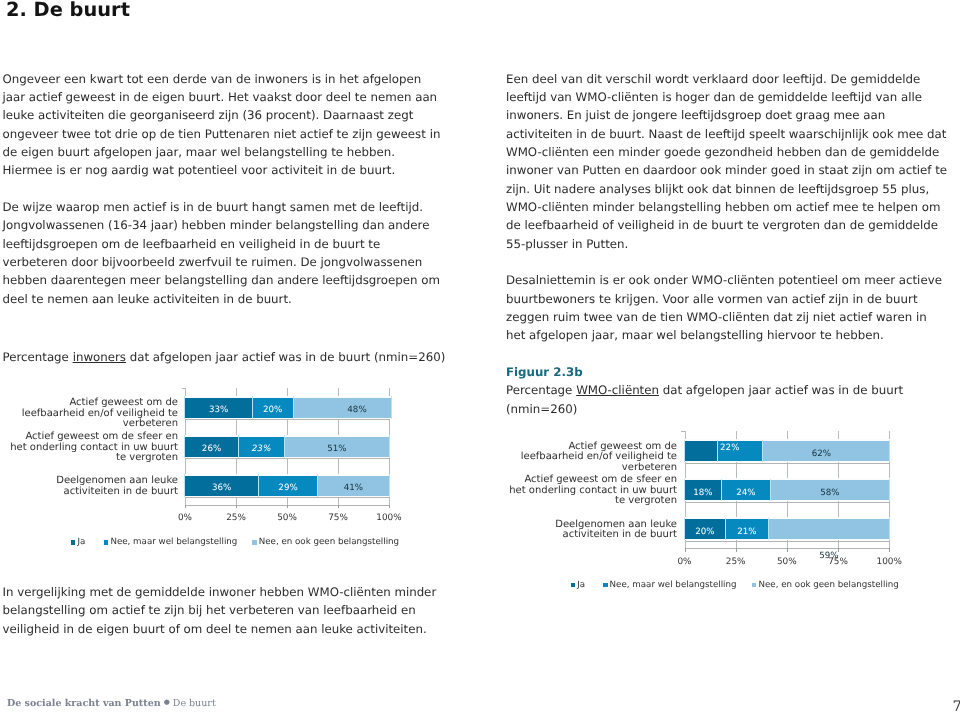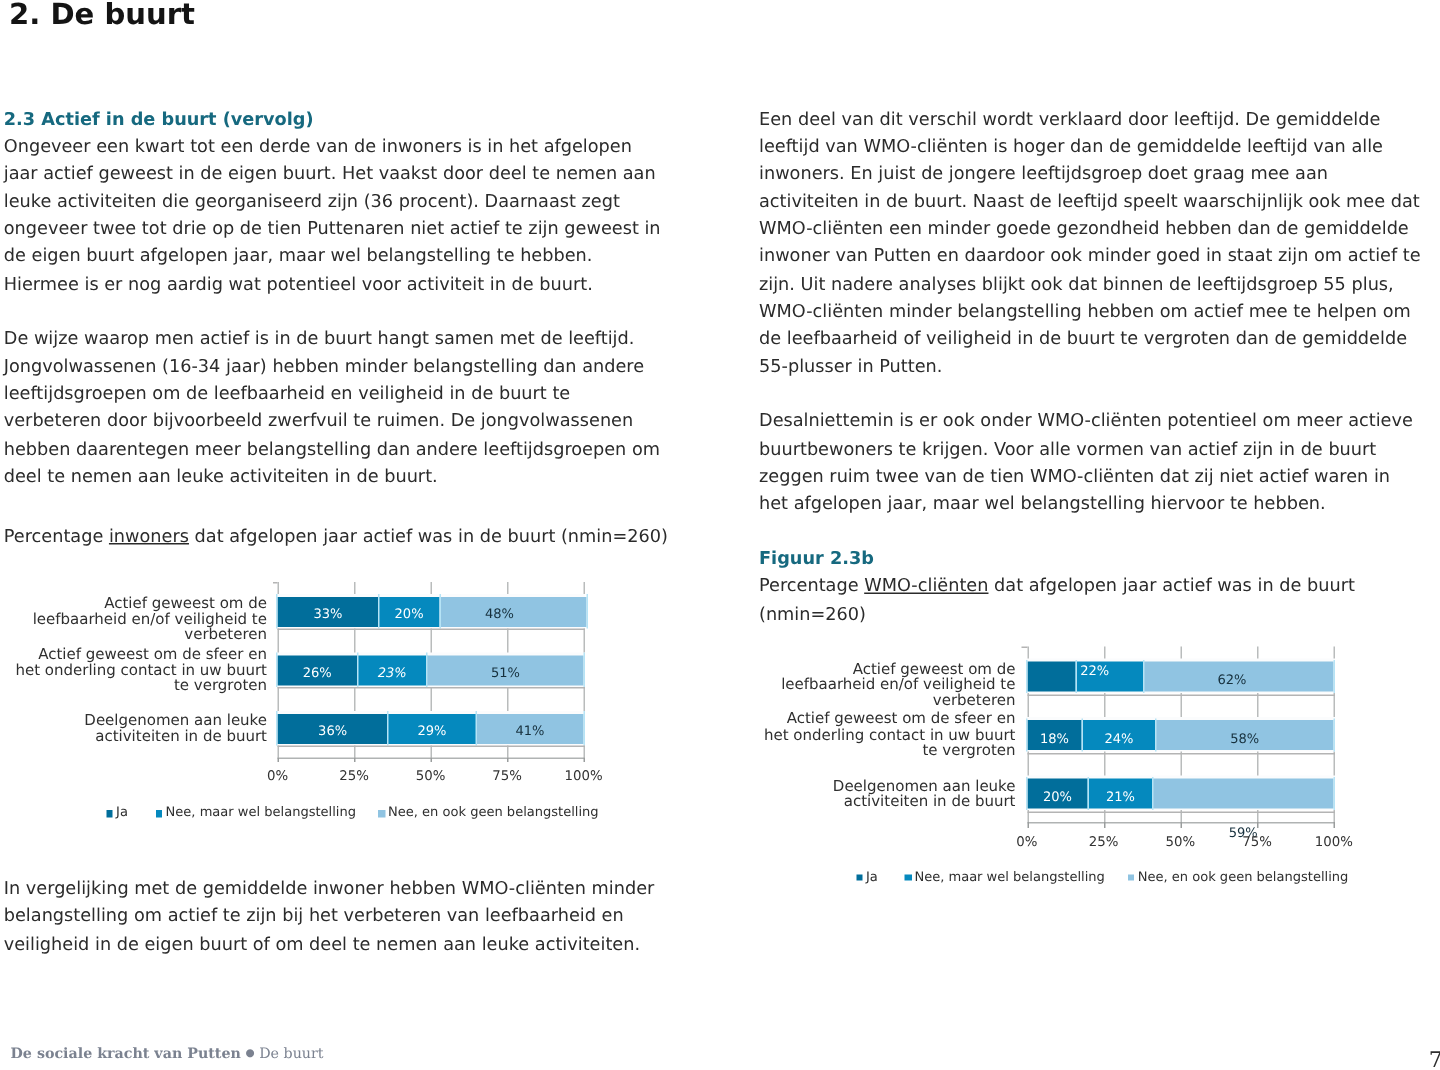--- a/index.html
+++ b/index.html
@@ -32,21 +32,20 @@
   .page-num{position:absolute;left:952.5px;top:700px;font-size:14.5px;color:#2d2d2d;font-family:"DejaVu Serif",serif;line-height:14px;}
 </style>
 </head>
 <body>
 
 <div class="page">
 
   <div class="page-title">2. De buurt</div>
 
   <div class="col col-left">
-    <div class="sub-head">2.3 Actief in de buurt (vervolg)</div>
     <div class="para">Ongeveer een kwart tot een derde van de inwoners is in het afgelopen jaar actief geweest in de eigen buurt. Het vaakst door deel te nemen aan leuke activiteiten die georganiseerd zijn (36 procent). Daarnaast zegt ongeveer twee tot drie op de tien Puttenaren niet actief te zijn geweest in de eigen buurt afgelopen jaar, maar wel belangstelling te hebben. Hiermee is er nog aardig wat potentieel voor activiteit in de buurt.</div>
     <div class="gap"></div>
     <div class="para">De wijze waarop men actief is in de buurt hangt samen met de leeftijd. Jongvolwassenen (16-34 jaar) hebben minder belangstelling dan andere leeftijdsgroepen om de leefbaarheid en veiligheid in de buurt te verbeteren door bijvoorbeeld zwerfvuil te ruimen. De jongvolwassenen hebben daarentegen meer belangstelling dan andere leeftijdsgroepen om deel te nemen aan leuke activiteiten in de buurt.</div>
   </div>
 
   <div class="col" style="left:2.5px;top:348px;width:470px;">
     <div class="para" style="width:470px;white-space:nowrap;"><span>Percentage </span><span class="u">inwoners</span><span> dat afgelopen jaar actief was in de buurt (nmin=260)</span></div>
   </div>
 
   <div class="col col-right">
@@ -76,21 +75,21 @@
       <div style="position: absolute; background: rgb(251, 252, 253); left: 184px; top: 396px; width: 206px; height: 23.2px;"></div>
       <div class="bar-seg" style="left: 185px; top: 397.6px; width: 67.32px; height: 20px; background: rgb(1, 110, 155);"></div>
       <div style="position: absolute; background: rgb(182, 227, 245); width: 1px; left: 184px; top: 396.4px; height: 22.4px;"></div>
       <div class="bar-val" style="left: 185px; width: 67.32px; top: 405.3px; color: rgb(255, 255, 255);">33%</div>
       <div class="bar-seg" style="left: 252.32px; top: 397.6px; width: 40.8px; height: 20px; background: rgb(5, 137, 190);"></div>
       <div style="position: absolute; background: rgb(182, 227, 245); width: 1px; left: 251.82px; top: 396.4px; height: 22.4px;"></div>
       <div class="bar-val" style="left: 252.32px; width: 40.8px; top: 405.3px; color: rgb(255, 255, 255);">20%</div>
       <div class="bar-seg" style="left: 293.12px; top: 397.6px; width: 97.92px; height: 20px; background: rgb(144, 196, 226);"></div>
       <div style="position: absolute; background: rgb(182, 227, 245); width: 1px; left: 292.62px; top: 396.4px; height: 22.4px;"></div>
       <div style="position: absolute; background: rgb(182, 227, 245); width: 1px; left: 391.04px; top: 396.4px; height: 22.4px;"></div>
-      <div class="bar-val" style="left: 282px; width: 102px; top: 405.3px; color: rgb(22, 48, 61);">48%</div>
+      <div class="bar-val" style="left: 306px; width: 102px; top: 405.3px; color: rgb(22, 48, 61);">48%</div>
       <div style="position: absolute; background: rgb(251, 252, 253); left: 184px; top: 435px; width: 206px; height: 23.2px;"></div>
       <div class="bar-seg" style="left: 185px; top: 436.6px; width: 53.04px; height: 20px; background: rgb(1, 110, 155);"></div>
       <div style="position: absolute; background: rgb(182, 227, 245); width: 1px; left: 184px; top: 435.4px; height: 22.4px;"></div>
       <div class="bar-val" style="left: 185px; width: 53.04px; top: 444.3px; color: rgb(255, 255, 255);">26%</div>
       <div class="bar-seg" style="left: 238.04px; top: 436.6px; width: 46.92px; height: 20px; background: rgb(5, 137, 190);"></div>
       <div style="position: absolute; background: rgb(182, 227, 245); width: 1px; left: 237.54px; top: 435.4px; height: 22.4px;"></div>
       <div class="bar-val" style="left: 238.04px; width: 46.92px; top: 444.3px; color: rgb(255, 255, 255); font-style: italic;">23%</div>
       <div class="bar-seg" style="left: 284.96px; top: 436.6px; width: 104.04px; height: 20px; background: rgb(144, 196, 226);"></div>
       <div style="position: absolute; background: rgb(182, 227, 245); width: 1px; left: 284.46px; top: 435.4px; height: 22.4px;"></div>
       <div style="position: absolute; background: rgb(182, 227, 245); width: 1px; left: 389px; top: 435.4px; height: 22.4px;"></div>

